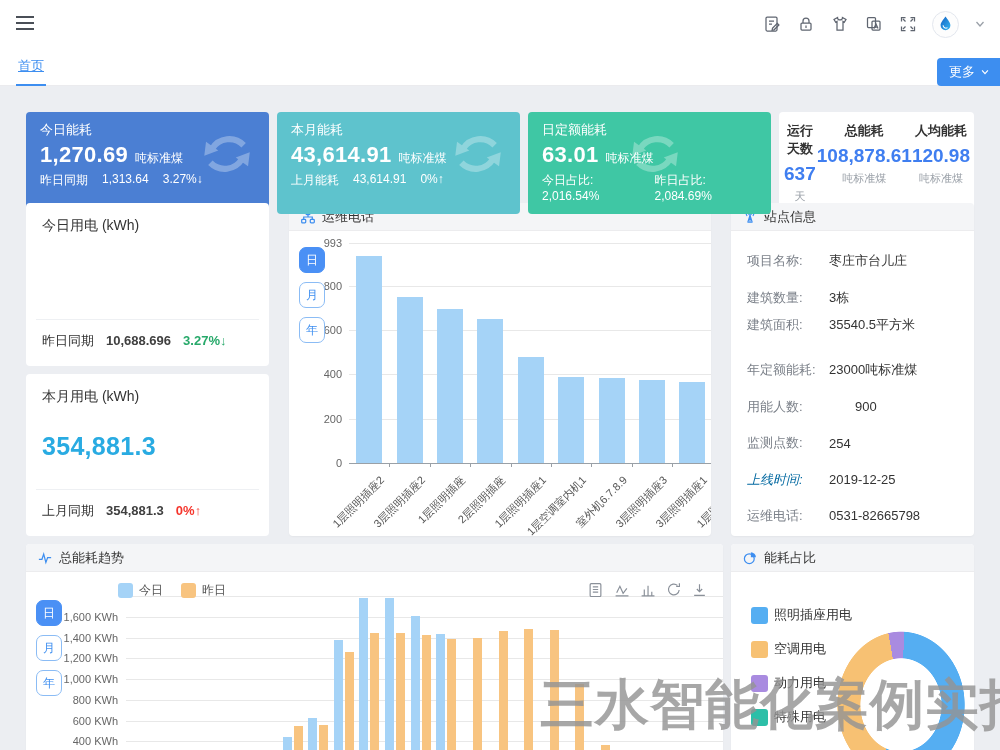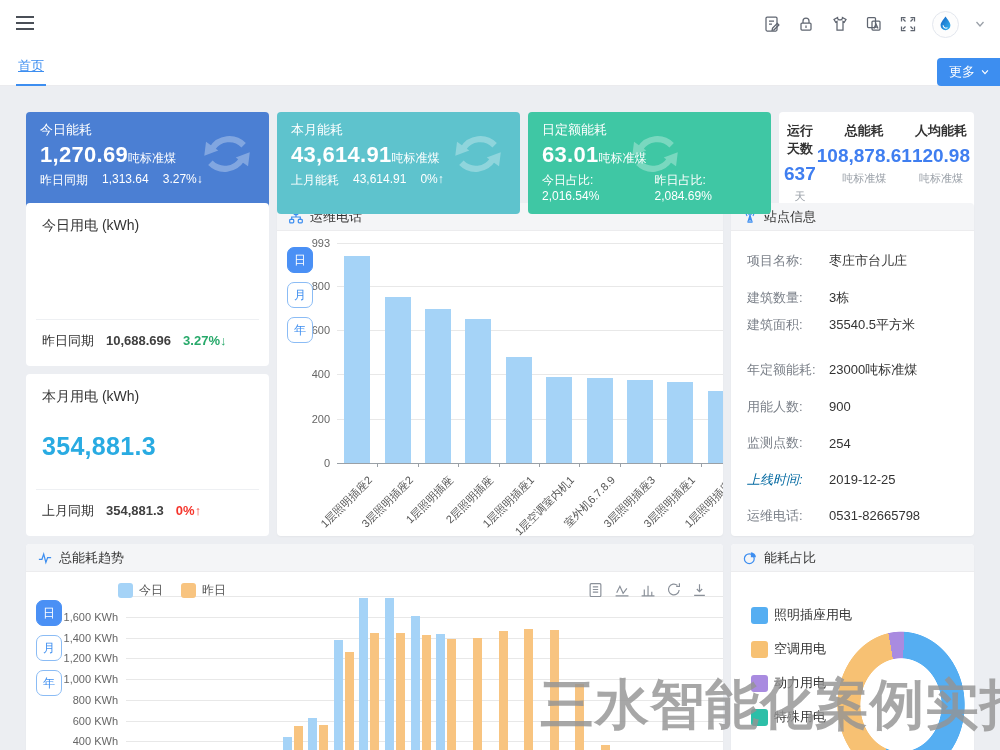--- a/index.html
+++ b/index.html
@@ -25,34 +25,34 @@
   .more-btn { position:absolute; right:0; top:10px; background:#3d8ef0; color:#fff; font-size:13px;
     padding:5px 10px 5px 12px; border-radius:4px 0 0 4px; display:flex; align-items:center; gap:5px; cursor:pointer; }
   .more-btn svg { width:10px; height:10px; }
 
   
   .content { background:#eceef2; height:744px; padding:26px; display:flex; flex-direction:column; gap:8px; }
 
   .row1 { display:grid; grid-template-columns:243px 243px 243px 1fr; gap:8px; height:83px; }
   .kpi { border-radius:4px; color:#fff; padding:9px 14px; position:relative; overflow:hidden; }
   .kpi-title { font-size:13px; }
-  .kpi-line { margin-top:3px; display:flex; align-items:baseline; }
+  .kpi-line { margin-top:3px; display:flex; align-items:baseline; gap:7px; }
   .kpi-value { font-size:22px; font-weight:bold; letter-spacing:.3px; }
   .kpi-unit { font-size:12px; }
   .kpi-sub { margin-top:4px; font-size:12px; display:flex; gap:14px; }
   .kpi-sub b { font-weight:normal; }
   .recycle { position:absolute; right:14px; top:14px; width:56px; height:56px; opacity:.3; }
 
   .stats-card { background:#fff; border-radius:4px; display:flex; padding:10px 4px; }
   .stat { flex:1; text-align:center; }
   .stat-label { font-size:13px; color:#333; font-weight:bold; }
   .stat-value { font-size:19px; font-weight:bold; color:#3f7ef0; margin-top:5px; white-space:nowrap; }
   .stat-unit { font-size:11px; color:#9aa0a8; margin-top:4px; }
 
-  .row2 { display:grid; grid-template-columns:243px 1fr 243px; gap:8px; height:334px; }
+  .row2 { display:grid; grid-template-columns:243px 1fr 243px; gap:20px; height:334px; }
   .col-left { display:flex; flex-direction:column; gap:8px; }
   .usage-card { background:#fff; border-radius:4px; flex:1; padding:14px 16px; position:relative; }
   .usage-title { font-size:14px; color:#333; }
   .usage-value { font-size:25px; font-weight:bold; color:#29abe2; margin-top:26px; letter-spacing:.3px; }
   .usage-divider { position:absolute; left:10px; right:10px; bottom:46px; border-top:1px solid #eef0f3; }
   .usage-bottom { position:absolute; left:16px; bottom:16px; font-size:13px; display:flex; gap:12px; align-items:baseline; }
   .usage-bottom b { color:#404040; }
   .usage-pct { font-weight:bold; font-size:13px; }
 
   .panel { background:#fff; border-radius:4px; box-shadow:0 1px 2px rgba(0,0,0,.04); overflow:hidden; }
@@ -355,21 +355,21 @@
           <div style="display: flex; height: 36.4px; align-items: flex-start; font-size: 13px;">
             <span style="color: rgb(123, 128, 137); width: 82px;">建筑面积:</span>
             <span style="color: rgb(51, 51, 51);">35540.5平方米</span>
           </div>
           <div style="display: flex; height: 36.4px; align-items: center; font-size: 13px;">
             <span style="color: rgb(123, 128, 137); width: 82px;">年定额能耗:</span>
             <span style="color: rgb(51, 51, 51);">23000吨标准煤</span>
           </div>
           <div style="display: flex; height: 36.4px; align-items: center; font-size: 13px;">
             <span style="color: rgb(123, 128, 137); width: 82px;">用能人数:</span>
-            <span style="color: rgb(51, 51, 51);">900</span>
+            <span style="color: rgb(51, 51, 51); margin-left: 26px;">900</span>
           </div>
           <div style="display: flex; height: 36.4px; align-items: center; font-size: 13px;">
             <span style="color: rgb(123, 128, 137); width: 82px;">监测点数:</span>
             <span style="color: rgb(51, 51, 51);">254</span>
           </div>
           <div style="display: flex; height: 36.4px; align-items: center; font-size: 13px;">
             <span style="color: #0369a1; width: 82px; font-style: italic;">上线时间:</span>
             <span style="color: rgb(51, 51, 51);">2019-12-25</span>
           </div>
           <div style="display: flex; height: 36.4px; align-items: center; font-size: 13px;">

